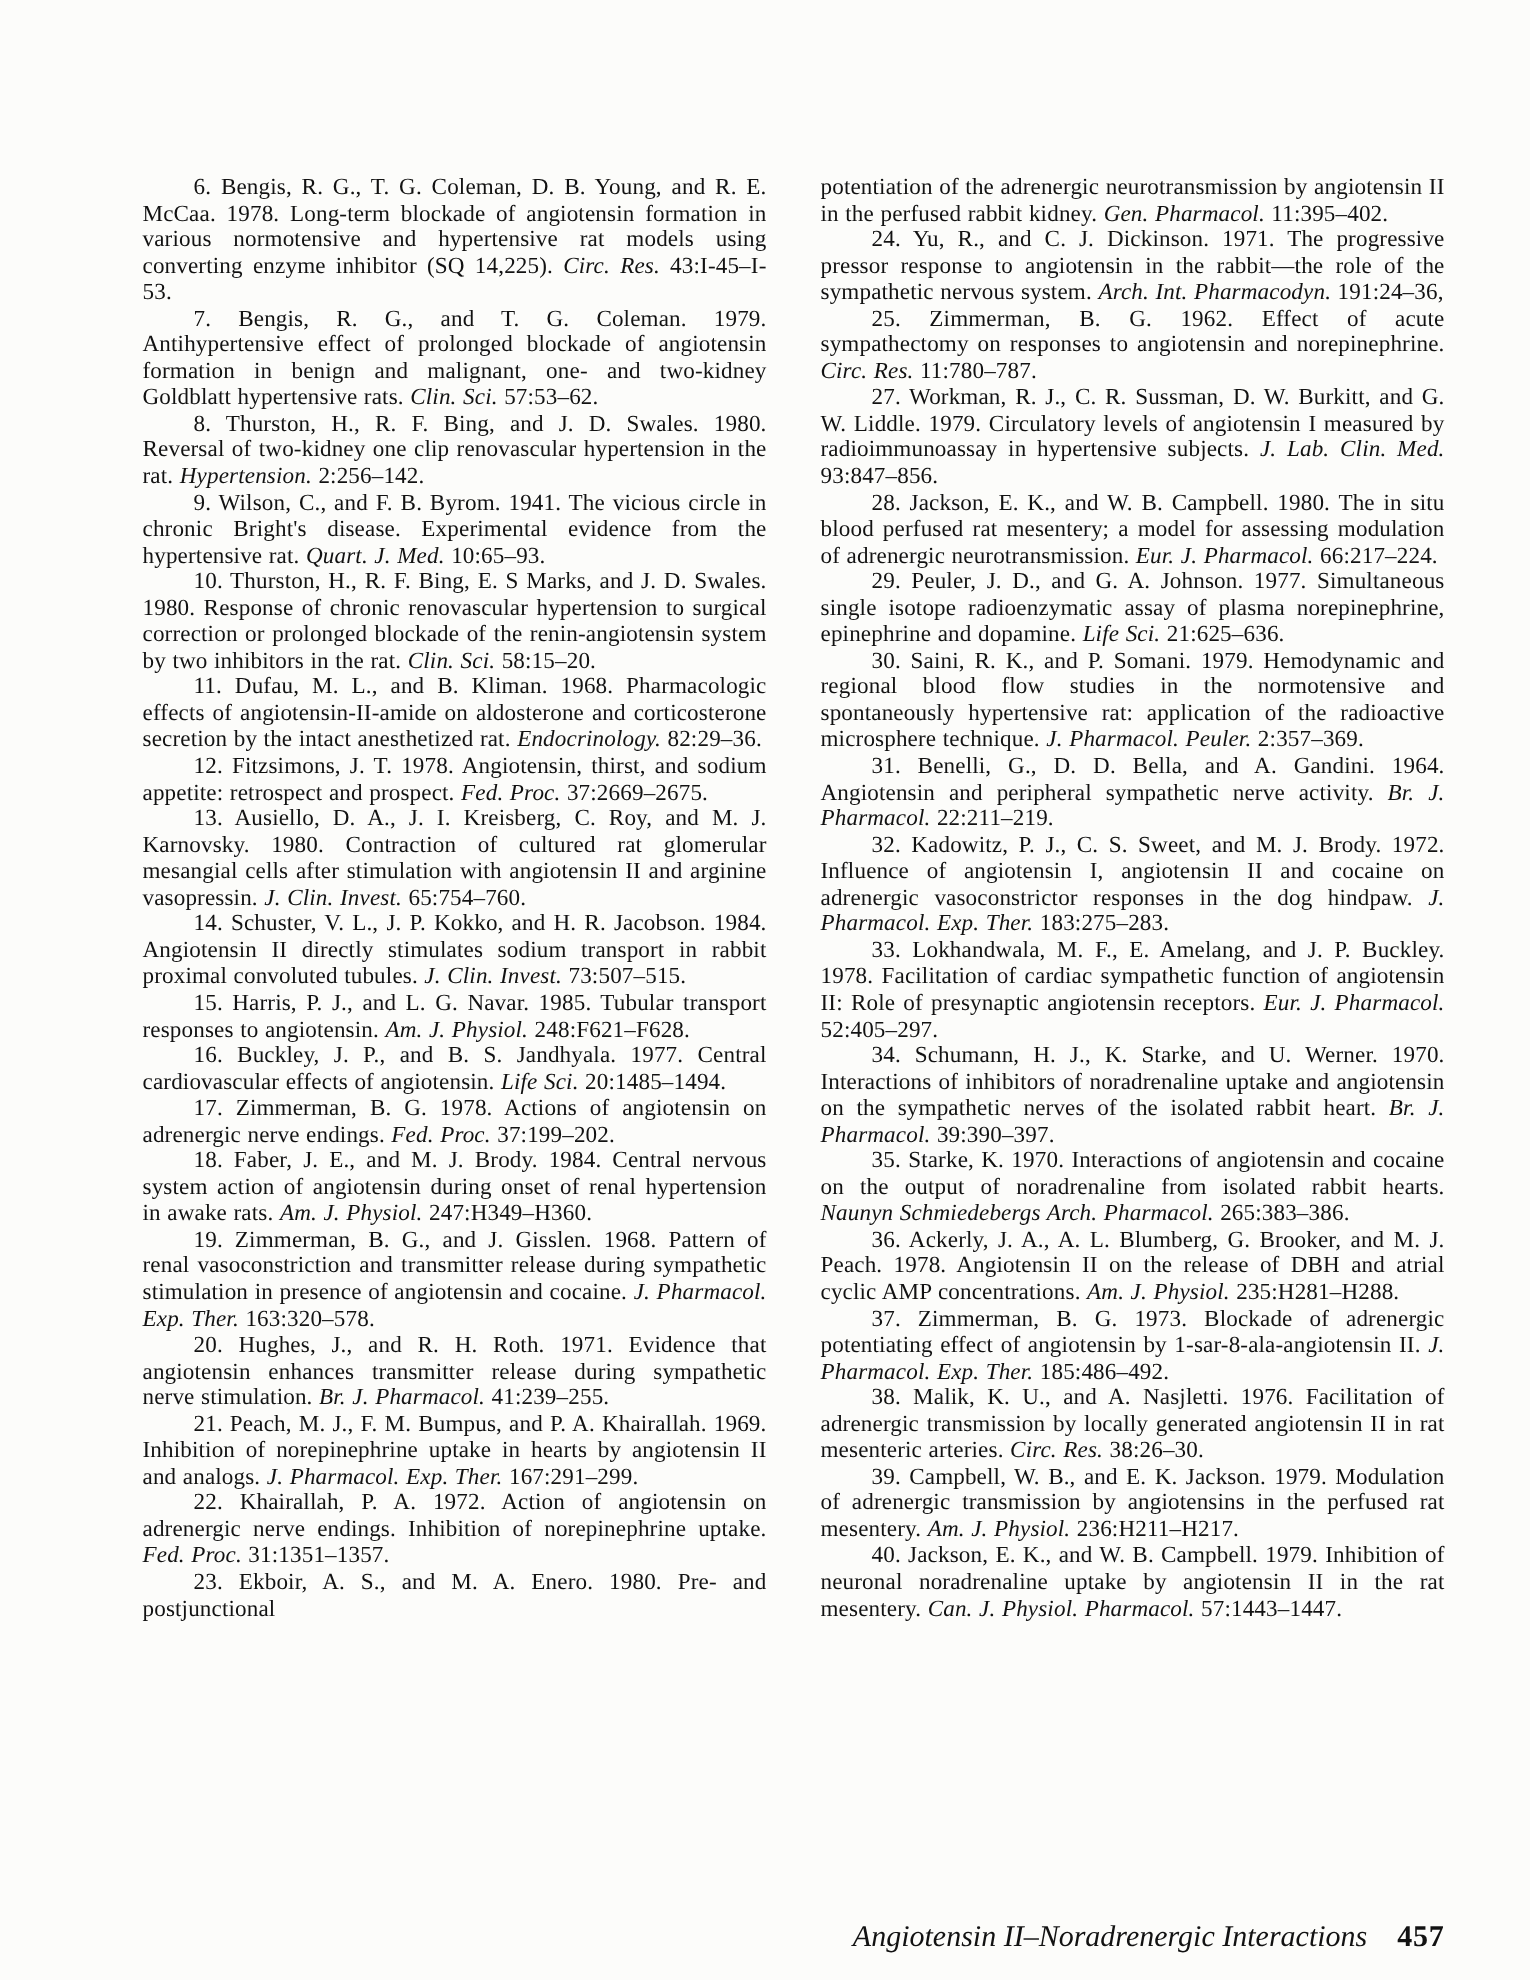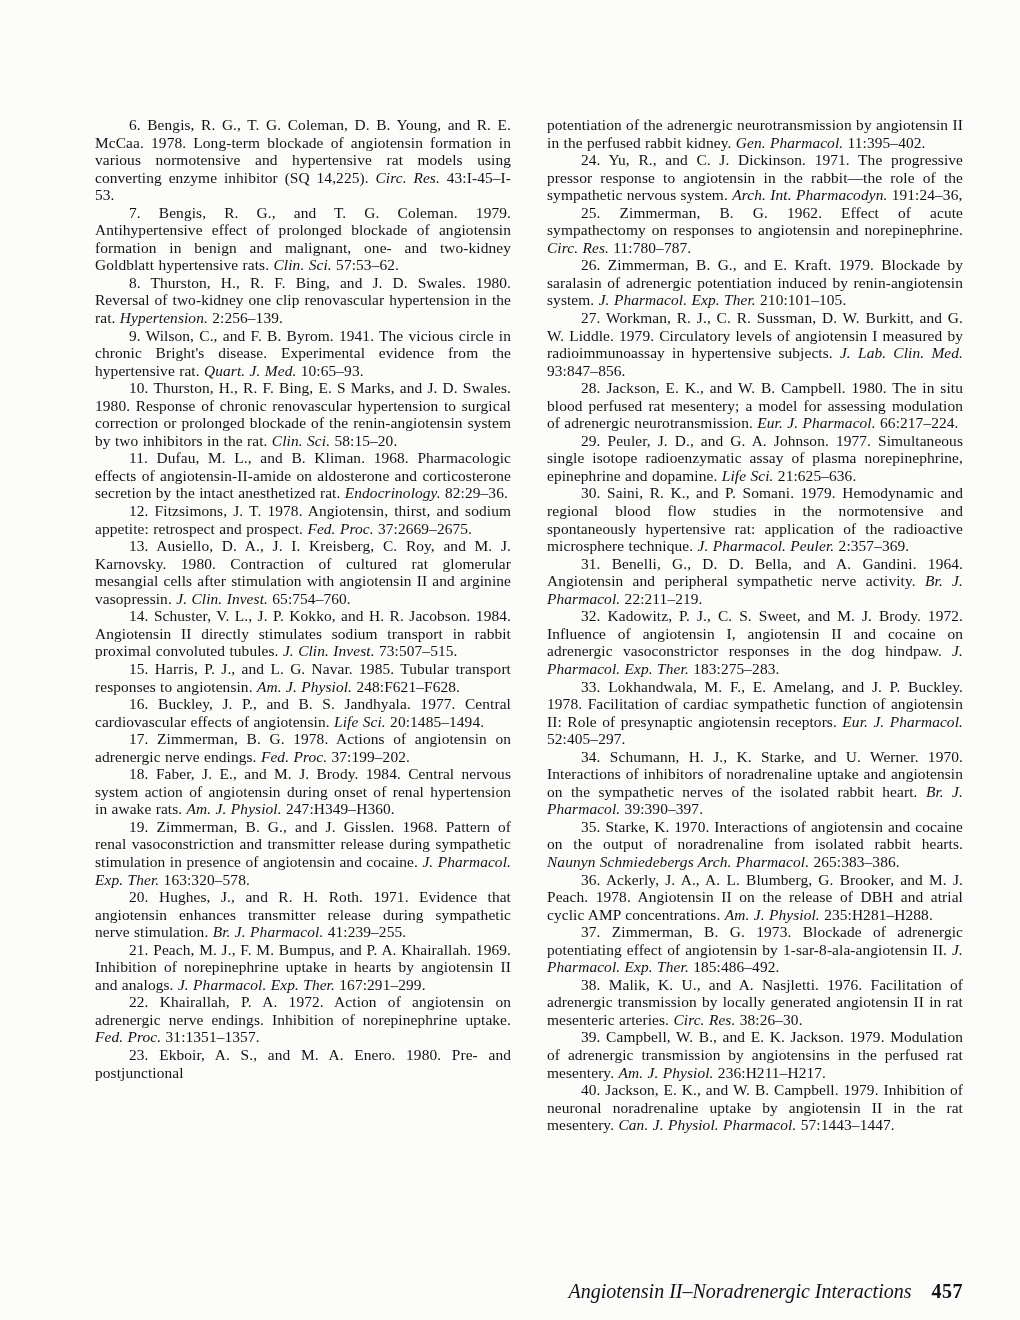--- a/index.html
+++ b/index.html
@@ -63,42 +63,41 @@
   }
 </style>
 </head>
 <body>
 
 <div class="page">
   <div class="columns">
     <div class="col">
         <p class="ref"><span>6. Bengis, R. G., T. G. Coleman, D. B. Young, and R. E. McCaa. 1978. Long-term blockade of angiotensin formation in various normotensive and hypertensive rat models using converting enzyme inhibitor (SQ 14,225). </span><em>Circ. Res.</em><span> 43:I-45–I-53.</span></p>
         <p class="ref"><span>7. Bengis, R. G., and T. G. Coleman. 1979. Antihypertensive effect of prolonged blockade of angiotensin formation in benign and malignant, one- and two-kidney Goldblatt hypertensive rats. </span><em>Clin. Sci.</em><span> 57:53–62.</span></p>
-        <p class="ref"><span>8. Thurston, H., R. F. Bing, and J. D. Swales. 1980. Reversal of two-kidney one clip renovascular hypertension in the rat. </span><em>Hypertension.</em><span> 2:256–139.</span></p>
+        <p class="ref"><span>8. Thurston, H., R. F. Bing, and J. D. Swales. 1980. Reversal of two-kidney one clip renovascular hypertension in the rat. </span><em>Hypertension.</em><span> 2:256–142.</span></p>
         <p class="ref"><span>9. Wilson, C., and F. B. Byrom. 1941. The vicious circle in chronic Bright's disease. Experimental evidence from the hypertensive rat. </span><em>Quart. J. Med.</em><span> 10:65–93.</span></p>
         <p class="ref"><span>10. Thurston, H., R. F. Bing, E. S Marks, and J. D. Swales. 1980. Response of chronic renovascular hypertension to surgical correction or prolonged blockade of the renin-angiotensin system by two inhibitors in the rat. </span><em>Clin. Sci.</em><span> 58:15–20.</span></p>
         <p class="ref"><span>11. Dufau, M. L., and B. Kliman. 1968. Pharmacologic effects of angiotensin-II-amide on aldosterone and corticosterone secretion by the intact anesthetized rat. </span><em>Endocrinology.</em><span> 82:29–36.</span></p>
         <p class="ref"><span>12. Fitzsimons, J. T. 1978. Angiotensin, thirst, and sodium appetite: retrospect and prospect. </span><em>Fed. Proc.</em><span> 37:2669–2675.</span></p>
         <p class="ref"><span>13. Ausiello, D. A., J. I. Kreisberg, C. Roy, and M. J. Karnovsky. 1980. Contraction of cultured rat glomerular mesangial cells after stimulation with angiotensin II and arginine vasopressin. </span><em>J. Clin. Invest.</em><span> 65:754–760.</span></p>
         <p class="ref"><span>14. Schuster, V. L., J. P. Kokko, and H. R. Jacobson. 1984. Angiotensin II directly stimulates sodium transport in rabbit proximal convoluted tubules. </span><em>J. Clin. Invest.</em><span> 73:507–515.</span></p>
         <p class="ref"><span>15. Harris, P. J., and L. G. Navar. 1985. Tubular transport responses to angiotensin. </span><em>Am. J. Physiol.</em><span> 248:F621–F628.</span></p>
         <p class="ref"><span>16. Buckley, J. P., and B. S. Jandhyala. 1977. Central cardiovascular effects of angiotensin. </span><em>Life Sci.</em><span> 20:1485–1494.</span></p>
         <p class="ref"><span>17. Zimmerman, B. G. 1978. Actions of angiotensin on adrenergic nerve endings. </span><em>Fed. Proc.</em><span> 37:199–202.</span></p>
         <p class="ref"><span>18. Faber, J. E., and M. J. Brody. 1984. Central nervous system action of angiotensin during onset of renal hypertension in awake rats. </span><em>Am. J. Physiol.</em><span> 247:H349–H360.</span></p>
         <p class="ref"><span>19. Zimmerman, B. G., and J. Gisslen. 1968. Pattern of renal vasoconstriction and transmitter release during sympathetic stimulation in presence of angiotensin and cocaine. </span><em>J. Pharmacol. Exp. Ther.</em><span> 163:320–578.</span></p>
         <p class="ref"><span>20. Hughes, J., and R. H. Roth. 1971. Evidence that angiotensin enhances transmitter release during sympathetic nerve stimulation. </span><em>Br. J. Pharmacol.</em><span> 41:239–255.</span></p>
         <p class="ref"><span>21. Peach, M. J., F. M. Bumpus, and P. A. Khairallah. 1969. Inhibition of norepinephrine uptake in hearts by angiotensin II and analogs. </span><em>J. Pharmacol. Exp. Ther.</em><span> 167:291–299.</span></p>
         <p class="ref"><span>22. Khairallah, P. A. 1972. Action of angiotensin on adrenergic nerve endings. Inhibition of norepinephrine uptake. </span><em>Fed. Proc.</em><span> 31:1351–1357.</span></p>
         <p class="ref"><span>23. Ekboir, A. S., and M. A. Enero. 1980. Pre- and postjunctional</span></p>
       </div>
     <div class="col">
         <p class="ref no-indent"><span>potentiation of the adrenergic neurotransmission by angiotensin II in the perfused rabbit kidney. </span><em>Gen. Pharmacol.</em><span> 11:395–402.</span></p>
         <p class="ref"><span>24. Yu, R., and C. J. Dickinson. 1971. The progressive pressor response to angiotensin in the rabbit—the role of the sympathetic nervous system. </span><em>Arch. Int. Pharmacodyn.</em><span> 191:24–36,</span></p>
         <p class="ref"><span>25. Zimmerman, B. G. 1962. Effect of acute sympathectomy on responses to angiotensin and norepinephrine. </span><em>Circ. Res.</em><span> 11:780–787.</span></p>
-        <p class="ref"><span>26. Zimmerman, B. G., and E. Kraft. 1979. Blockade by saralasin of adrenergic potentiation induced by renin-angiotensin system. </span><em>J. Pharmacol. Exp. Ther.</em><span> 210:101–105.</span></p>
         <p class="ref"><span>27. Workman, R. J., C. R. Sussman, D. W. Burkitt, and G. W. Liddle. 1979. Circulatory levels of angiotensin I measured by radioimmunoassay in hypertensive subjects. </span><em>J. Lab. Clin. Med.</em><span> 93:847–856.</span></p>
         <p class="ref"><span>28. Jackson, E. K., and W. B. Campbell. 1980. The in situ blood perfused rat mesentery; a model for assessing modulation of adrenergic neurotransmission. </span><em>Eur. J. Pharmacol.</em><span> 66:217–224.</span></p>
         <p class="ref"><span>29. Peuler, J. D., and G. A. Johnson. 1977. Simultaneous single isotope radioenzymatic assay of plasma norepinephrine, epinephrine and dopamine. </span><em>Life Sci.</em><span> 21:625–636.</span></p>
         <p class="ref"><span>30. Saini, R. K., and P. Somani. 1979. Hemodynamic and regional blood flow studies in the normotensive and spontaneously hypertensive rat: application of the radioactive microsphere technique. </span><em>J. Pharmacol. Peuler.</em><span> 2:357–369.</span></p>
         <p class="ref"><span>31. Benelli, G., D. D. Bella, and A. Gandini. 1964. Angiotensin and peripheral sympathetic nerve activity. </span><em>Br. J. Pharmacol.</em><span> 22:211–219.</span></p>
         <p class="ref"><span>32. Kadowitz, P. J., C. S. Sweet, and M. J. Brody. 1972. Influence of angiotensin I, angiotensin II and cocaine on adrenergic vasoconstrictor responses in the dog hindpaw. </span><em>J. Pharmacol. Exp. Ther.</em><span> 183:275–283.</span></p>
         <p class="ref"><span>33. Lokhandwala, M. F., E. Amelang, and J. P. Buckley. 1978. Facilitation of cardiac sympathetic function of angiotensin II: Role of presynaptic angiotensin receptors. </span><em>Eur. J. Pharmacol.</em><span> 52:405–297.</span></p>
         <p class="ref"><span>34. Schumann, H. J., K. Starke, and U. Werner. 1970. Interactions of inhibitors of noradrenaline uptake and angiotensin on the sympathetic nerves of the isolated rabbit heart. </span><em>Br. J. Pharmacol.</em><span> 39:390–397.</span></p>
         <p class="ref"><span>35. Starke, K. 1970. Interactions of angiotensin and cocaine on the output of noradrenaline from isolated rabbit hearts. </span><em>Naunyn Schmiedebergs Arch. Pharmacol.</em><span> 265:383–386.</span></p>
         <p class="ref"><span>36. Ackerly, J. A., A. L. Blumberg, G. Brooker, and M. J. Peach. 1978. Angiotensin II on the release of DBH and atrial cyclic AMP concentrations. </span><em>Am. J. Physiol.</em><span> 235:H281–H288.</span></p>

